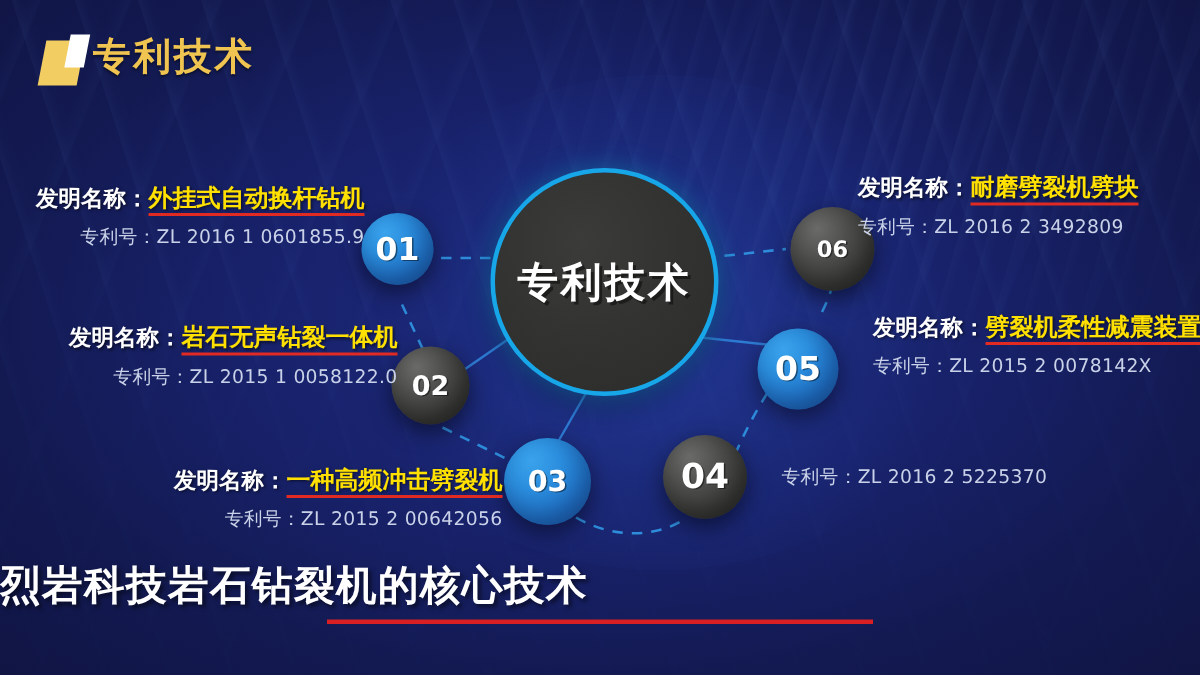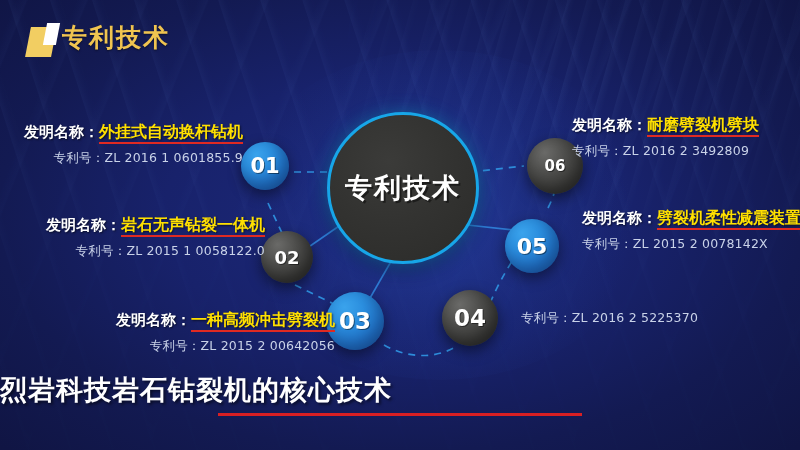--- a/index.html
+++ b/index.html
@@ -115,21 +115,21 @@
   <div id="center-node">
     <div class="ctext">专利技术</div>
   </div>
 
   <div class="node n-blue" style="left:241px;top:142px;width:48px;height:48px;font-size:21px;">
     <span>01</span>
   </div>
   <div class="node n-dark" style="left:261px;top:231px;width:52px;height:52px;font-size:18px;">
     <span>02</span>
   </div>
-  <div class="node n-blue" style="left:326px;top:292px;width:58px;height:58px;font-size:23px;">
+  <div class="node n-blue" style="left:336px;top:292px;width:58px;height:58px;font-size:19px;">
     <span>03</span>
   </div>
   <div class="node n-dark" style="left:442px;top:290px;width:56px;height:56px;font-size:23px;">
     <span>04</span>
   </div>
   <div class="node n-blue" style="left:505px;top:219px;width:54px;height:54px;font-size:22px;">
     <span>05</span>
   </div>
   <div class="node n-dark" style="left:527px;top:138px;width:56px;height:56px;font-size:15px;">
     <span>06</span>

